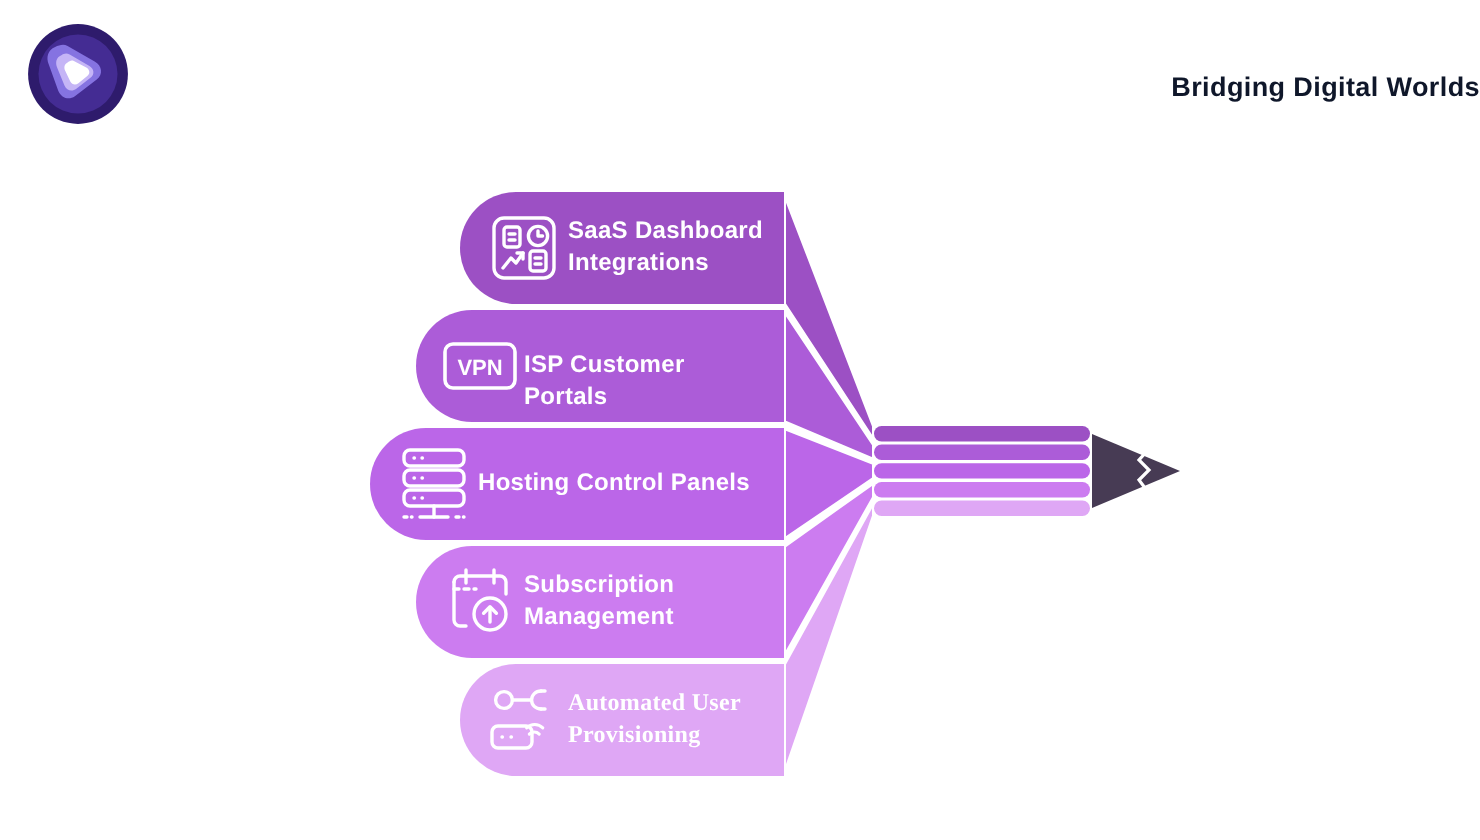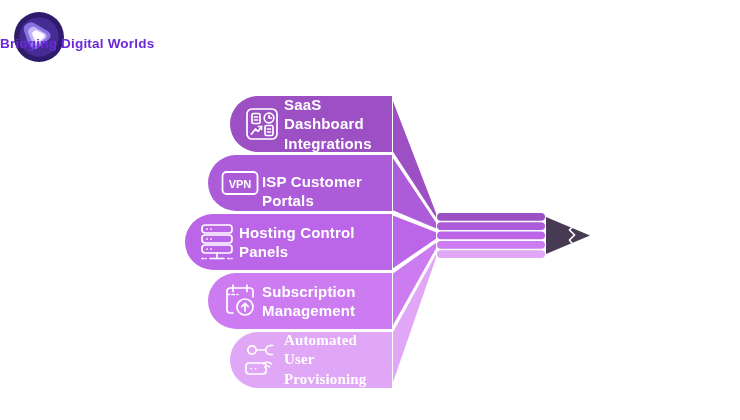--- a/index.html
+++ b/index.html
@@ -2,31 +2,31 @@
 <html><head>
 <meta charset="utf-8">
 <style>
   html,body{margin:0;padding:0;background:#fff;}
   .canvas{
     position:relative;width:740px;height:420px;background:#ffffff;overflow:hidden;
     font-family:"Liberation Sans",sans-serif;
   }
   .logo{position:absolute;left:13px;top:11px;width:52px;height:52px;}
   .title{
-    position:absolute;left:0;top:36px;width:740px;text-align:left;
-    font-size:13.5px;font-weight:bold;color:#6d28d9;letter-spacing:.2px;
+    position:absolute;left:0;top:36px;width:740px;text-align:right;
+    font-size:13.5px;font-weight:bold;color:#0f172a;letter-spacing:.2px;
   }
   .overlay{position:absolute;left:0;top:0;width:740px;height:420px;}
   .item{
     position:absolute;display:flex;align-items:center;
     border-radius:28px 0 0 28px;color:#fff;
   }
   .item .icon{flex:0 0 44px;display:flex;align-items:center;justify-content:center;margin-left:10px;text-align:center;}
   .item .label{
-    font-size:15px;font-weight:bold;line-height:1.3;letter-spacing:.15px;
+    font-size:12px;font-weight:bold;line-height:1.3;letter-spacing:.15px;
     padding-right:6px;
   }
   .item1{left:230px;top:96px;width:162px;height:56px;}
   .item2{left:208px;top:155px;width:184px;height:56px;}
   .item3{left:185px;top:214px;width:207px;height:56px;}
   .item4{left:208px;top:273px;width:184px;height:56px;}
   .item5{left:230px;top:332px;width:162px;height:56px;}
   .item1 .label{max-width:108px;}
   .item2 .label{max-width:126px;margin-top:16px;}
   .item3 .label{max-width:148px;}

